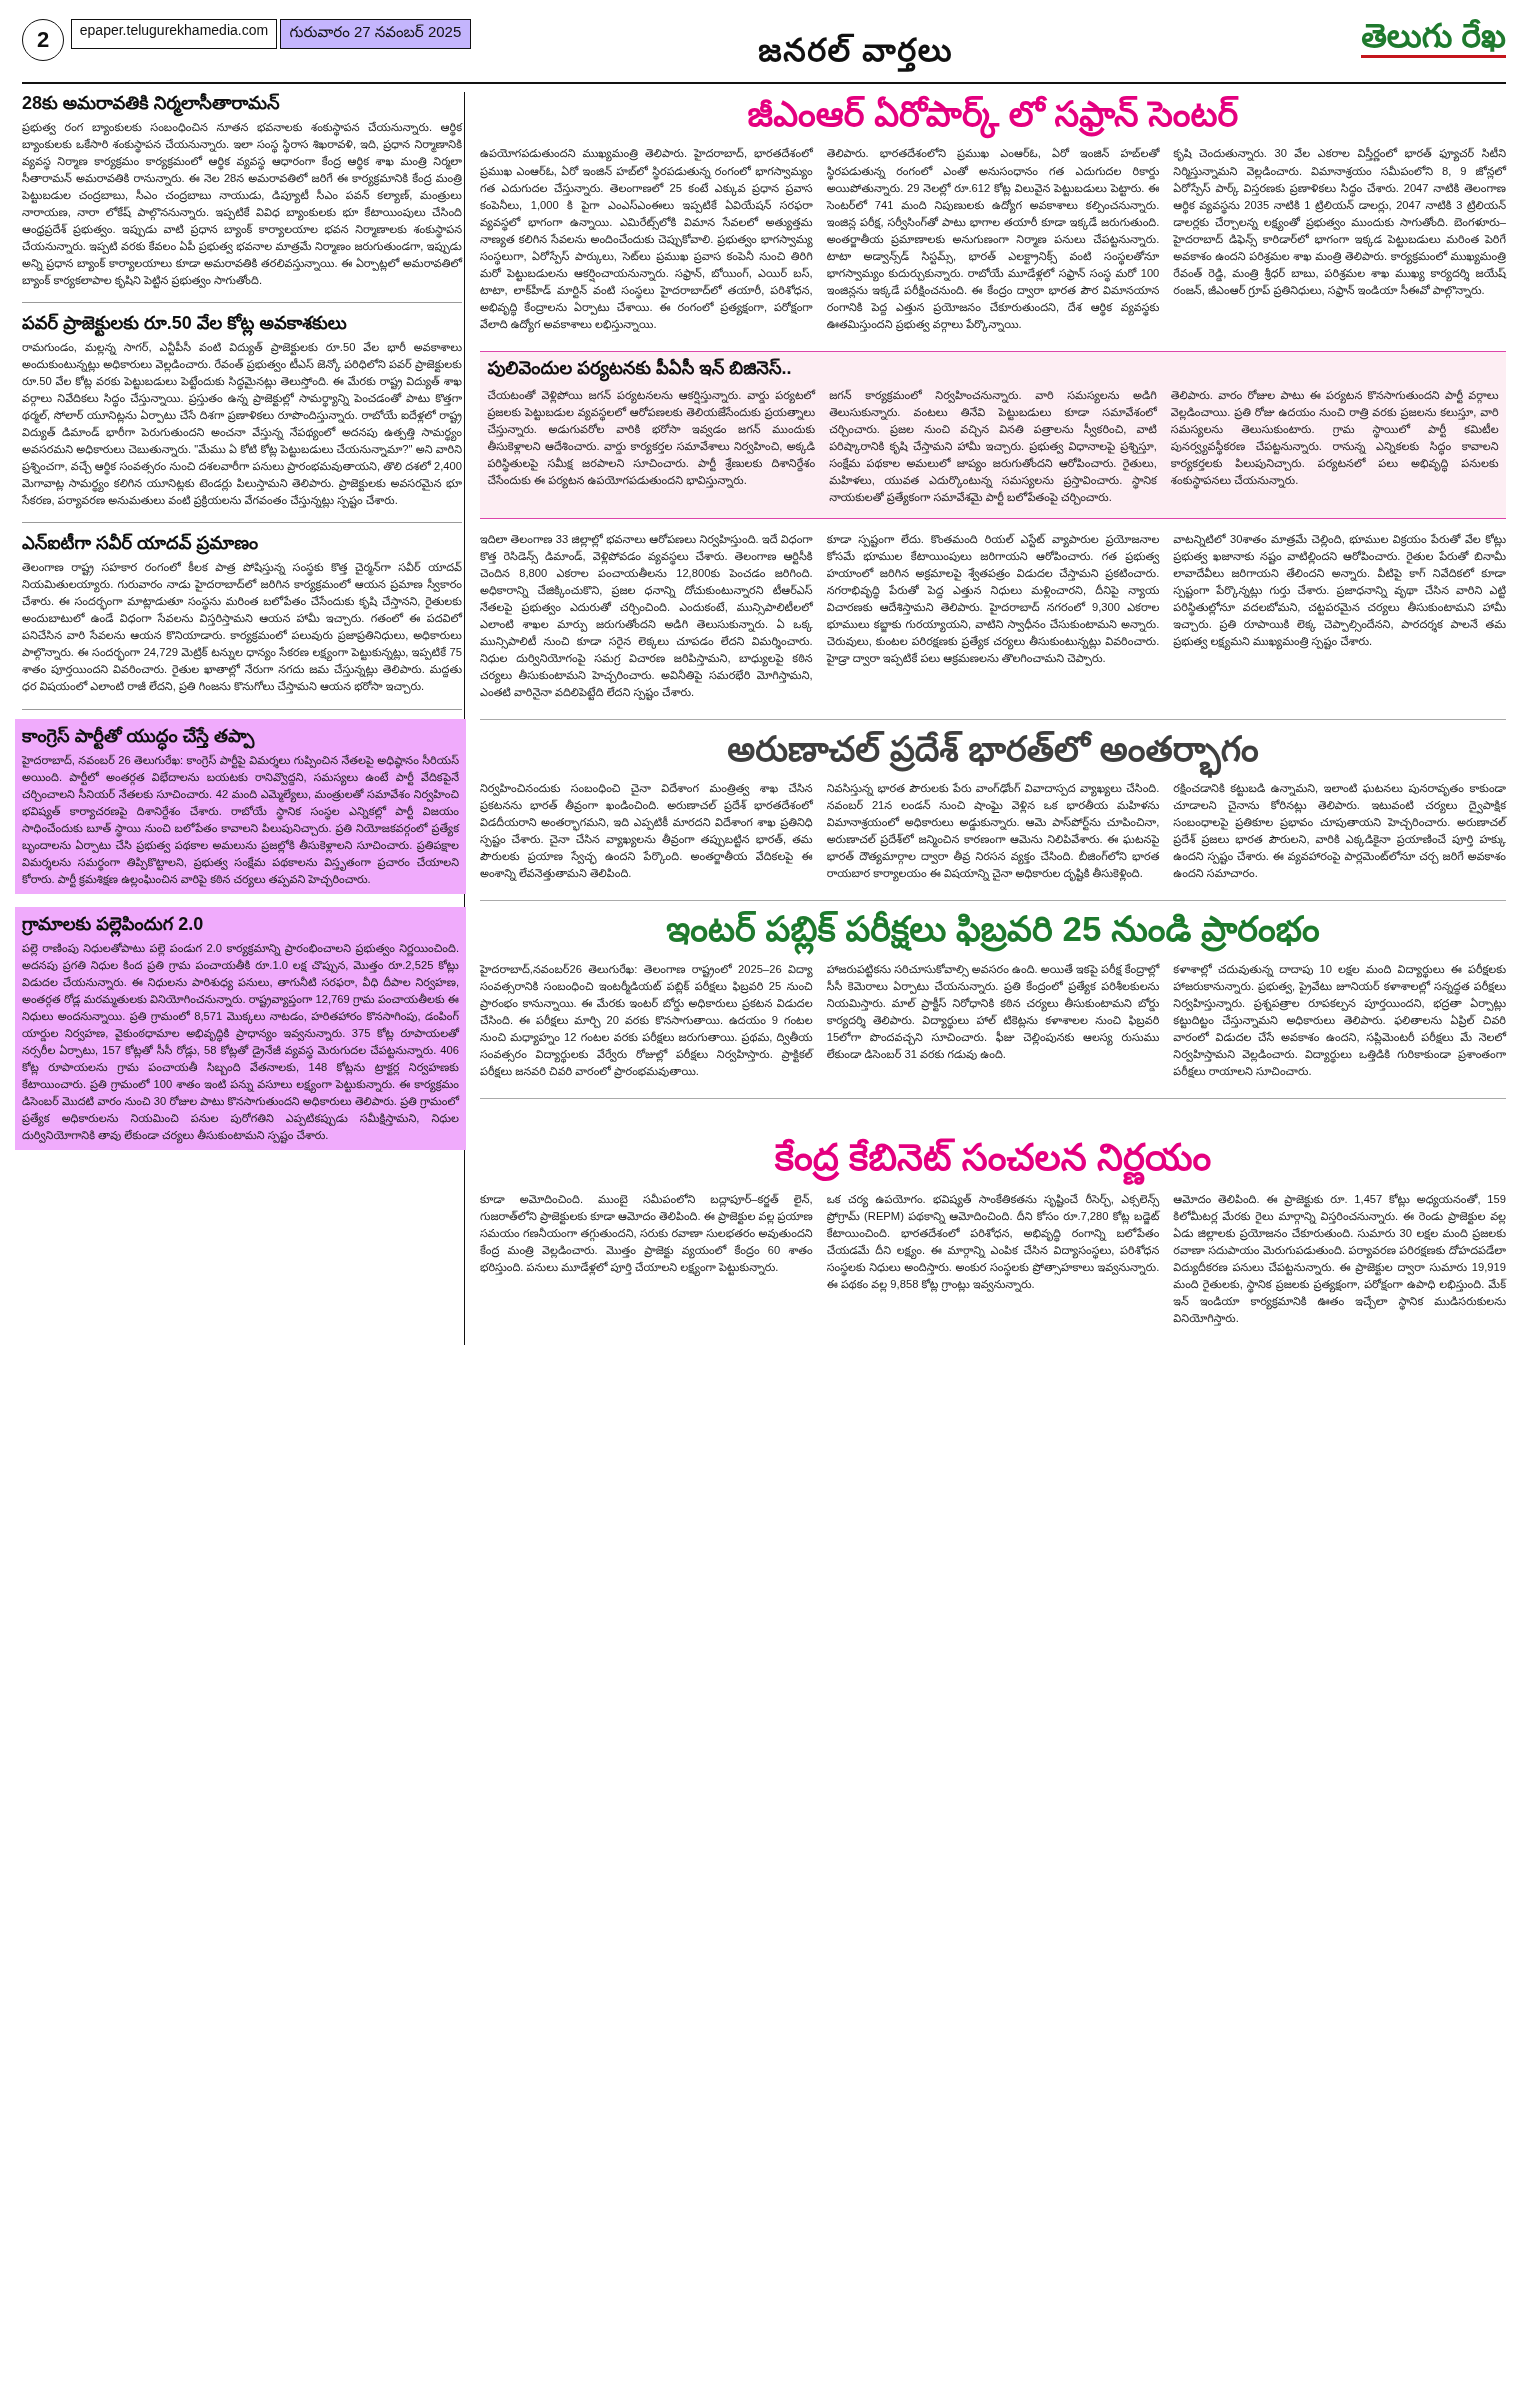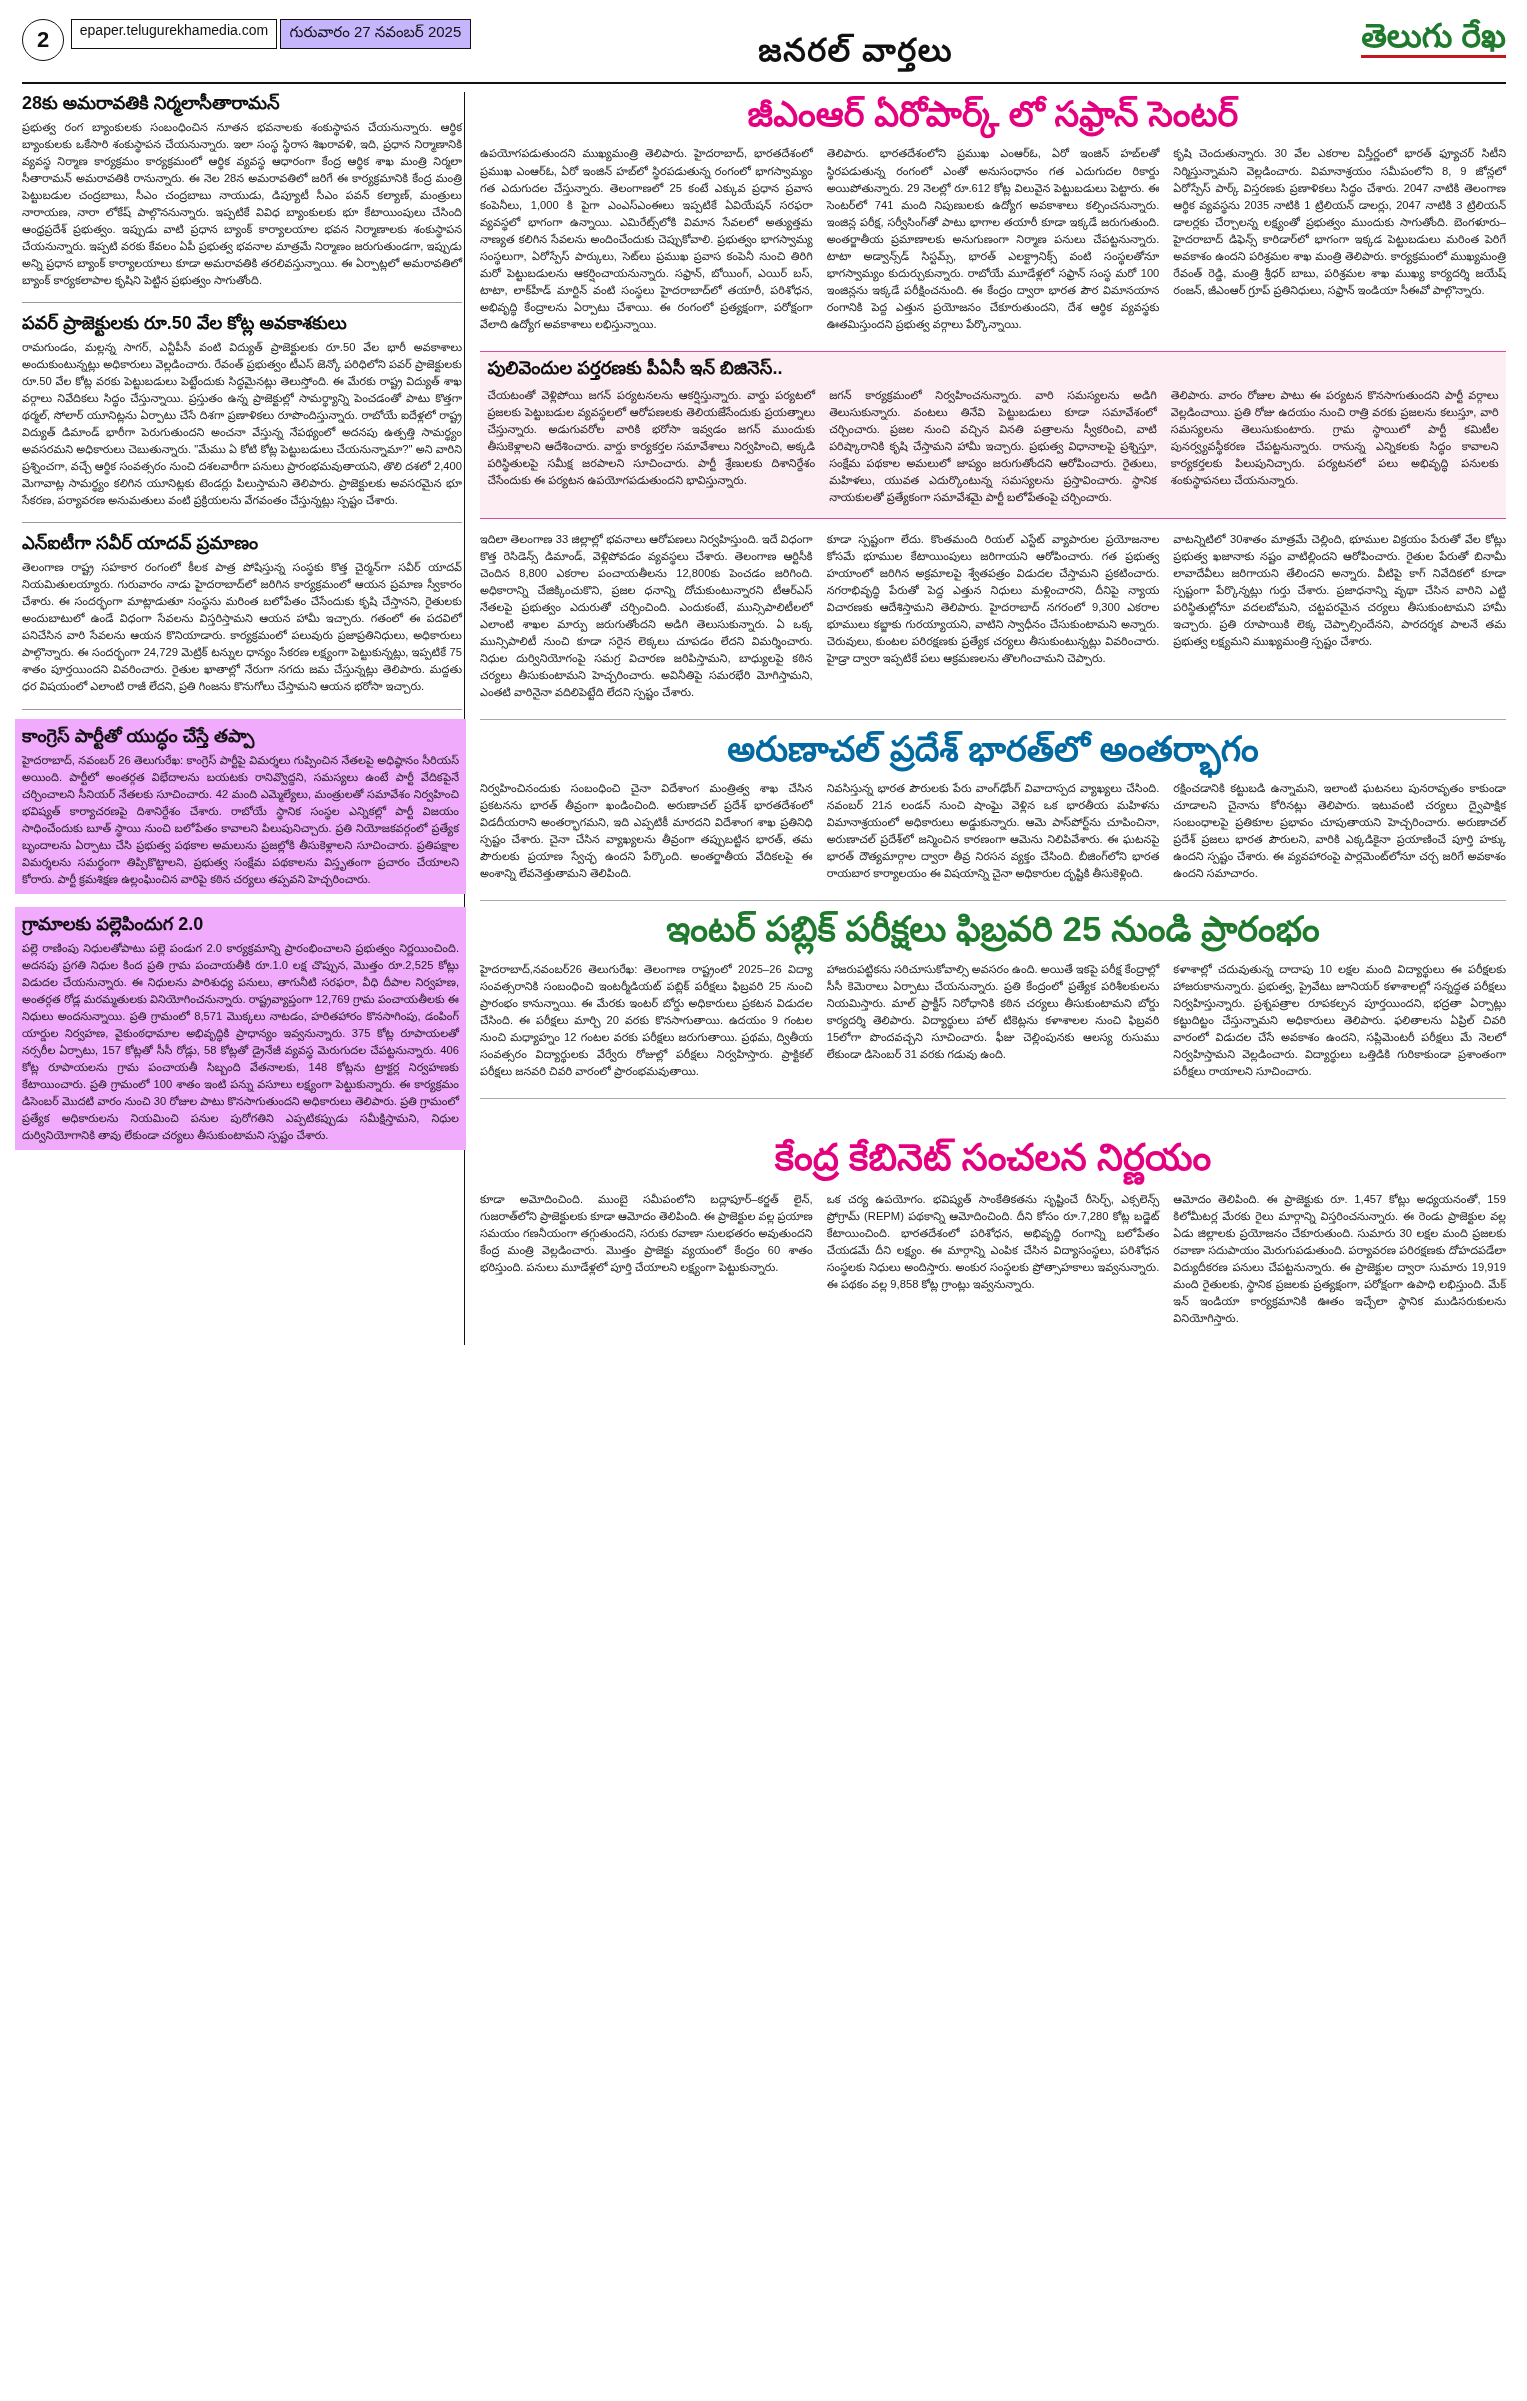--- a/index.html
+++ b/index.html
@@ -107,21 +107,21 @@
 
   
   .story{margin-bottom:12px;}
   .headline{
     text-align:center;
     font-weight:bold;
     line-height:1.2;
     margin:1.5px 0 10.3px 0;
   }
   .h-pink{color:#e4007f;font-size:35px;}
-  .h-purple{color:#0369a1;font-size:35px;}
+  .h-purple{color:#404040;font-size:35px;}
   .h-green{color:#1f7a2e;font-size:35px;}
   .h-magenta{color:#e4007f;font-size:37px;margin-top:37px;}
   .sub-head{
     font-size:18px;
     font-weight:bold;
     margin:0 0 4.4px 0;
   }
   .cols3{
     display:flex;
     gap:14px;
@@ -208,21 +208,21 @@
               <p class="rtext">తెలిపారు. భారతదేశంలోని ప్రముఖ ఎంఆర్ఓ, ఏరో ఇంజిన్ హబ్‌లతో స్థిరపడుతున్న రంగంలో ఎంతో అనుసంధానం గత ఎదుగుదల రికార్డు అయిపోతున్నారు. 29 నెలల్లో రూ.612 కోట్ల విలువైన పెట్టుబడులు పెట్టారు. ఈ సెంటర్‌లో 741 మంది నిపుణులకు ఉద్యోగ అవకాశాలు కల్పించనున్నారు. ఇంజిన్ల పరీక్ష, సర్వీసింగ్‌తో పాటు భాగాల తయారీ కూడా ఇక్కడే జరుగుతుంది. అంతర్జాతీయ ప్రమాణాలకు అనుగుణంగా నిర్మాణ పనులు చేపట్టనున్నారు. టాటా అడ్వాన్స్‌డ్ సిస్టమ్స్, భారత్ ఎలక్ట్రానిక్స్ వంటి సంస్థలతోనూ భాగస్వామ్యం కుదుర్చుకున్నారు. రాబోయే మూడేళ్లలో సఫ్రాన్ సంస్థ మరో 100 ఇంజిన్లను ఇక్కడే పరీక్షించనుంది. ఈ కేంద్రం ద్వారా భారత పౌర విమానయాన రంగానికి పెద్ద ఎత్తున ప్రయోజనం చేకూరుతుందని, దేశ ఆర్థిక వ్యవస్థకు ఊతమిస్తుందని ప్రభుత్వ వర్గాలు పేర్కొన్నాయి.</p>
             </div>
           <div>
               <p class="rtext">కృషి చెందుతున్నారు. 30 వేల ఎకరాల విస్తీర్ణంలో భారత్ ఫ్యూచర్ సిటీని నిర్మిస్తున్నామని వెల్లడించారు. విమానాశ్రయం సమీపంలోని 8, 9 జోన్లలో ఏరోస్పేస్ పార్క్ విస్తరణకు ప్రణాళికలు సిద్ధం చేశారు. 2047 నాటికి తెలంగాణ ఆర్థిక వ్యవస్థను 2035 నాటికి 1 ట్రిలియన్ డాలర్లు, 2047 నాటికి 3 ట్రిలియన్ డాలర్లకు చేర్చాలన్న లక్ష్యంతో ప్రభుత్వం ముందుకు సాగుతోంది. బెంగళూరు–హైదరాబాద్ డిఫెన్స్ కారిడార్‌లో భాగంగా ఇక్కడ పెట్టుబడులు మరింత పెరిగే అవకాశం ఉందని పరిశ్రమల శాఖ మంత్రి తెలిపారు. కార్యక్రమంలో ముఖ్యమంత్రి రేవంత్ రెడ్డి, మంత్రి శ్రీధర్ బాబు, పరిశ్రమల శాఖ ముఖ్య కార్యదర్శి జయేష్ రంజన్, జీఎంఆర్ గ్రూప్ ప్రతినిధులు, సఫ్రాన్ ఇండియా సీఈవో పాల్గొన్నారు.</p>
             </div>
         </div>
       </div>
 
       <div class="story">
         <div class="boxed-pink">
-          <h3 class="sub-head">పులివెందుల పర్తరణకు పీఏసీ ఇన్ బిజినెస్..</h3>
+          <h3 class="sub-head">పులివెందుల పర్యటనకు పీఏసీ ఇన్ బిజినెస్..</h3>
           <div class="cols3">
             <div>
                 <p class="rtext">చేయటంతో వెళ్లిపోయి జగన్ పర్యటనలను ఆకర్షిస్తున్నారు. వార్డు పర్యటలో ప్రజలకు పెట్టుబడుల వ్యవస్థలలో ఆరోపణలకు తెలియజేసేందుకు ప్రయత్నాలు చేస్తున్నారు. అడుగువరోల వారికి భరోసా ఇవ్వడం జగన్ ముందుకు తీసుకెళ్లాలని ఆదేశించారు. వార్డు కార్యకర్తల సమావేశాలు నిర్వహించి, అక్కడి పరిస్థితులపై సమీక్ష జరపాలని సూచించారు. పార్టీ శ్రేణులకు దిశానిర్దేశం చేసేందుకు ఈ పర్యటన ఉపయోగపడుతుందని భావిస్తున్నారు.</p>
               </div>
             <div>
                 <p class="rtext">జగన్ కార్యక్రమంలో నిర్వహించనున్నారు. వారి సమస్యలను అడిగి తెలుసుకున్నారు. వంటలు తినేవి పెట్టుబడులు కూడా సమావేశంలో చర్చించారు. ప్రజల నుంచి వచ్చిన వినతి పత్రాలను స్వీకరించి, వాటి పరిష్కారానికి కృషి చేస్తామని హామీ ఇచ్చారు. ప్రభుత్వ విధానాలపై ప్రశ్నిస్తూ, సంక్షేమ పథకాల అమలులో జాప్యం జరుగుతోందని ఆరోపించారు. రైతులు, మహిళలు, యువత ఎదుర్కొంటున్న సమస్యలను ప్రస్తావించారు. స్థానిక నాయకులతో ప్రత్యేకంగా సమావేశమై పార్టీ బలోపేతంపై చర్చించారు.</p>
               </div>
             <div>
                 <p class="rtext">తెలిపారు. వారం రోజుల పాటు ఈ పర్యటన కొనసాగుతుందని పార్టీ వర్గాలు వెల్లడించాయి. ప్రతి రోజు ఉదయం నుంచి రాత్రి వరకు ప్రజలను కలుస్తూ, వారి సమస్యలను తెలుసుకుంటారు. గ్రామ స్థాయిలో పార్టీ కమిటీల పునర్వ్యవస్థీకరణ చేపట్టనున్నారు. రానున్న ఎన్నికలకు సిద్ధం కావాలని కార్యకర్తలకు పిలుపునిచ్చారు. పర్యటనలో పలు అభివృద్ధి పనులకు శంకుస్థాపనలు చేయనున్నారు.</p>
               </div>

